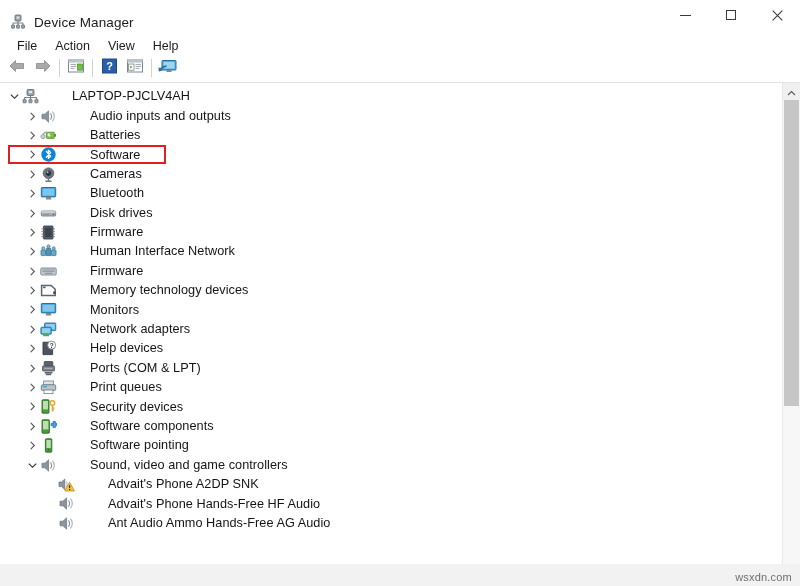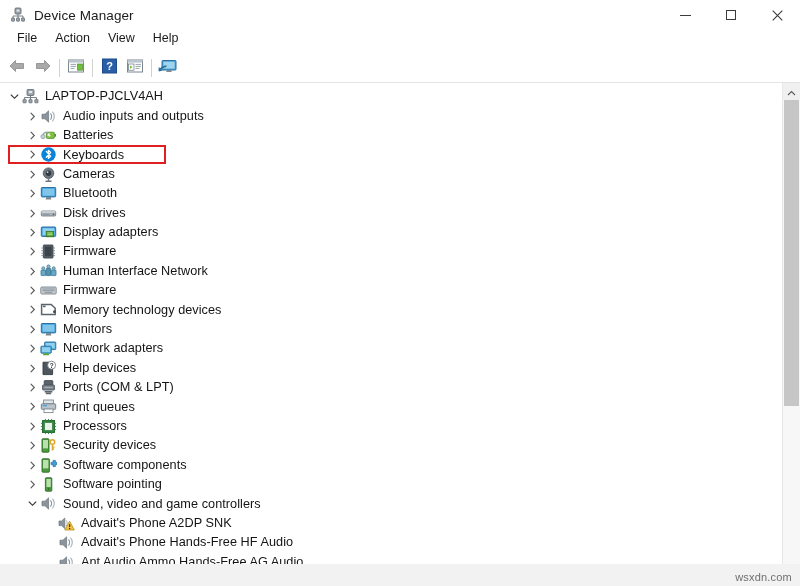--- a/index.html
+++ b/index.html
@@ -23,21 +23,21 @@
     display: flex;
     flex-direction: column;
   }
 
   
   .titlebar {
     height: 30px;
     min-height: 30px;
     background: #ffffff;
     display: flex;
-    align-items: center;
+    align-items: flex-end;
     position: relative;
   }
   .title-icon {
     width: 16px;
     height: 16px;
     margin-left: 10px;
     margin-right: 8px;
     position: relative;
     flex: 0 0 auto;
   }
@@ -76,21 +76,21 @@
     border: 1px solid #3a3a3a;
     box-sizing: border-box;
   }
   .win-btn svg { display: block; }
 
   
   .menubar {
     height: 24px;
     min-height: 24px;
     display: flex;
-    align-items: flex-start;
+    align-items: flex-end;
     padding-left: 8px;
     background: #ffffff;
   }
   .menu-item {
     font-size: 12.5px;
     color: #1b1b1b;
     padding: 2px 9px;
     line-height: 1;
   }
 
@@ -155,20 +155,21 @@
     margin-right: 6px;
     flex: 0 0 auto;
     position: relative;
   }
   .ico svg { display: block; }
   .label {
     font-size: 12.7px;
     color: #141414;
     line-height: 1;
     letter-spacing: 0.05px;
+    margin-left: 27px;
   }
 
   
   .highlight-box {
     position: absolute;
     left: 8px;
     width: 158px;
     height: 19px;
     border: 2px solid #e02020;
     box-sizing: border-box;
@@ -400,21 +401,21 @@
             <svg width="9" height="9" viewBox="0 0 9 9">
               <path d="M3 1.2 L6.3 4.5 L3 7.8" stroke="#5a5a5a" stroke-width="1.15" fill="none" stroke-linecap="round"></path>
             </svg>
           </span>
           <span class="ico">
             <svg width="17" height="17" viewBox="0 0 17 17">
               <circle cx="8.5" cy="8.5" r="7.2" fill="#0a84d8"></circle>
               <path d="M6.3 5.4 L10.6 10.3 L8.4 12.4 L8.4 4.3 L10.6 6.5 L6.3 11.3" stroke="#ffffff" stroke-width="1.3" fill="none" stroke-linejoin="round" stroke-linecap="round"></path>
             </svg>
           </span>
-          <span class="label">Keyboards</span>
+          <span class="label">Software</span>
         </div>
         <div class="row">
           <span class="indent" style="width: 24px;"></span>
           <span class="chev">
             <svg width="9" height="9" viewBox="0 0 9 9">
               <path d="M3 1.2 L6.3 4.5 L3 7.8" stroke="#5a5a5a" stroke-width="1.15" fill="none" stroke-linecap="round"></path>
             </svg>
           </span>
           <span class="ico">
             <svg width="17" height="17" viewBox="0 0 17 17">
@@ -451,37 +452,20 @@
           </span>
           <span class="ico">
             <svg width="17" height="17" viewBox="0 0 17 17">
               <rect x="1.3" y="6" width="14.4" height="5" rx="1" fill="#a8b0b7" stroke="#76808a" stroke-width="0.9"></rect>
               <rect x="1.3" y="6" width="14.4" height="2" rx="1" fill="#c6cdd3"></rect>
               <circle cx="13.4" cy="9.4" r="0.8" fill="#59636b"></circle>
               <path d="M3 9.4 H9" stroke="#8a939b" stroke-width="1"></path>
             </svg>
           </span>
           <span class="label">Disk drives</span>
-        </div>
-        <div class="row">
-          <span class="indent" style="width: 24px;"></span>
-          <span class="chev">
-            <svg width="9" height="9" viewBox="0 0 9 9">
-              <path d="M3 1.2 L6.3 4.5 L3 7.8" stroke="#5a5a5a" stroke-width="1.15" fill="none" stroke-linecap="round"></path>
-            </svg>
-          </span>
-          <span class="ico">
-            <svg width="17" height="17" viewBox="0 0 17 17">
-              <rect x="1.3" y="3" width="14.4" height="9.4" rx="0.8" fill="#3f9fd6" stroke="#2a6f9e" stroke-width="1"></rect>
-              <rect x="2.6" y="4.2" width="11.8" height="7" fill="#8fd0ef"></rect>
-              <rect x="6.2" y="7.4" width="7.4" height="5.4" fill="#5aa832" stroke="#3c7520" stroke-width="0.8"></rect>
-              <path d="M7.4 9 H12.4 M7.4 10.6 H12.4" stroke="#bfe3a8" stroke-width="0.8"></path>
-            </svg>
-          </span>
-          <span class="label">Display adapters</span>
         </div>
         <div class="row">
           <span class="indent" style="width: 24px;"></span>
           <span class="chev">
             <svg width="9" height="9" viewBox="0 0 9 9">
               <path d="M3 1.2 L6.3 4.5 L3 7.8" stroke="#5a5a5a" stroke-width="1.15" fill="none" stroke-linecap="round"></path>
             </svg>
           </span>
           <span class="ico">
             <svg width="17" height="17" viewBox="0 0 17 17">
@@ -618,36 +602,20 @@
           </span>
           <span class="ico">
             <svg width="17" height="17" viewBox="0 0 17 17">
               <rect x="3.6" y="2" width="9.8" height="4" fill="#dfe6ea" stroke="#7f8a92" stroke-width="0.9"></rect>
               <rect x="1.3" y="5.8" width="14.4" height="5.6" rx="1" fill="#b9c3ca" stroke="#6d777f" stroke-width="0.9"></rect>
               <rect x="2.6" y="7" width="4.4" height="1.3" fill="#4aa3d8"></rect>
               <rect x="4" y="11" width="9" height="3.6" fill="#ffffff" stroke="#7f8a92" stroke-width="0.9"></rect>
             </svg>
           </span>
           <span class="label">Print queues</span>
-        </div>
-        <div class="row">
-          <span class="indent" style="width: 24px;"></span>
-          <span class="chev">
-            <svg width="9" height="9" viewBox="0 0 9 9">
-              <path d="M3 1.2 L6.3 4.5 L3 7.8" stroke="#5a5a5a" stroke-width="1.15" fill="none" stroke-linecap="round"></path>
-            </svg>
-          </span>
-          <span class="ico">
-            <svg width="17" height="17" viewBox="0 0 17 17">
-              <rect x="2.6" y="2.6" width="11.8" height="11.8" fill="#2f8f3f" stroke="#1e6b2a" stroke-width="1.1"></rect>
-              <rect x="4.6" y="4.6" width="7.8" height="7.8" fill="#e8f2ea" stroke="#3f7f4a" stroke-width="0.8"></rect>
-              <path d="M5.4 2.6 V0.9 M8.5 2.6 V0.9 M11.6 2.6 V0.9 M5.4 14.4 V16.1 M8.5 14.4 V16.1 M11.6 14.4 V16.1 M2.6 5.4 H0.9 M2.6 8.5 H0.9 M2.6 11.6 H0.9 M14.4 5.4 H16.1 M14.4 8.5 H16.1 M14.4 11.6 H16.1" stroke="#3f7f4a" stroke-width="0.9"></path>
-            </svg>
-          </span>
-          <span class="label">Processors</span>
         </div>
         <div class="row">
           <span class="indent" style="width: 24px;"></span>
           <span class="chev">
             <svg width="9" height="9" viewBox="0 0 9 9">
               <path d="M3 1.2 L6.3 4.5 L3 7.8" stroke="#5a5a5a" stroke-width="1.15" fill="none" stroke-linecap="round"></path>
             </svg>
           </span>
           <span class="ico">
             <svg width="17" height="17" viewBox="0 0 17 17">

